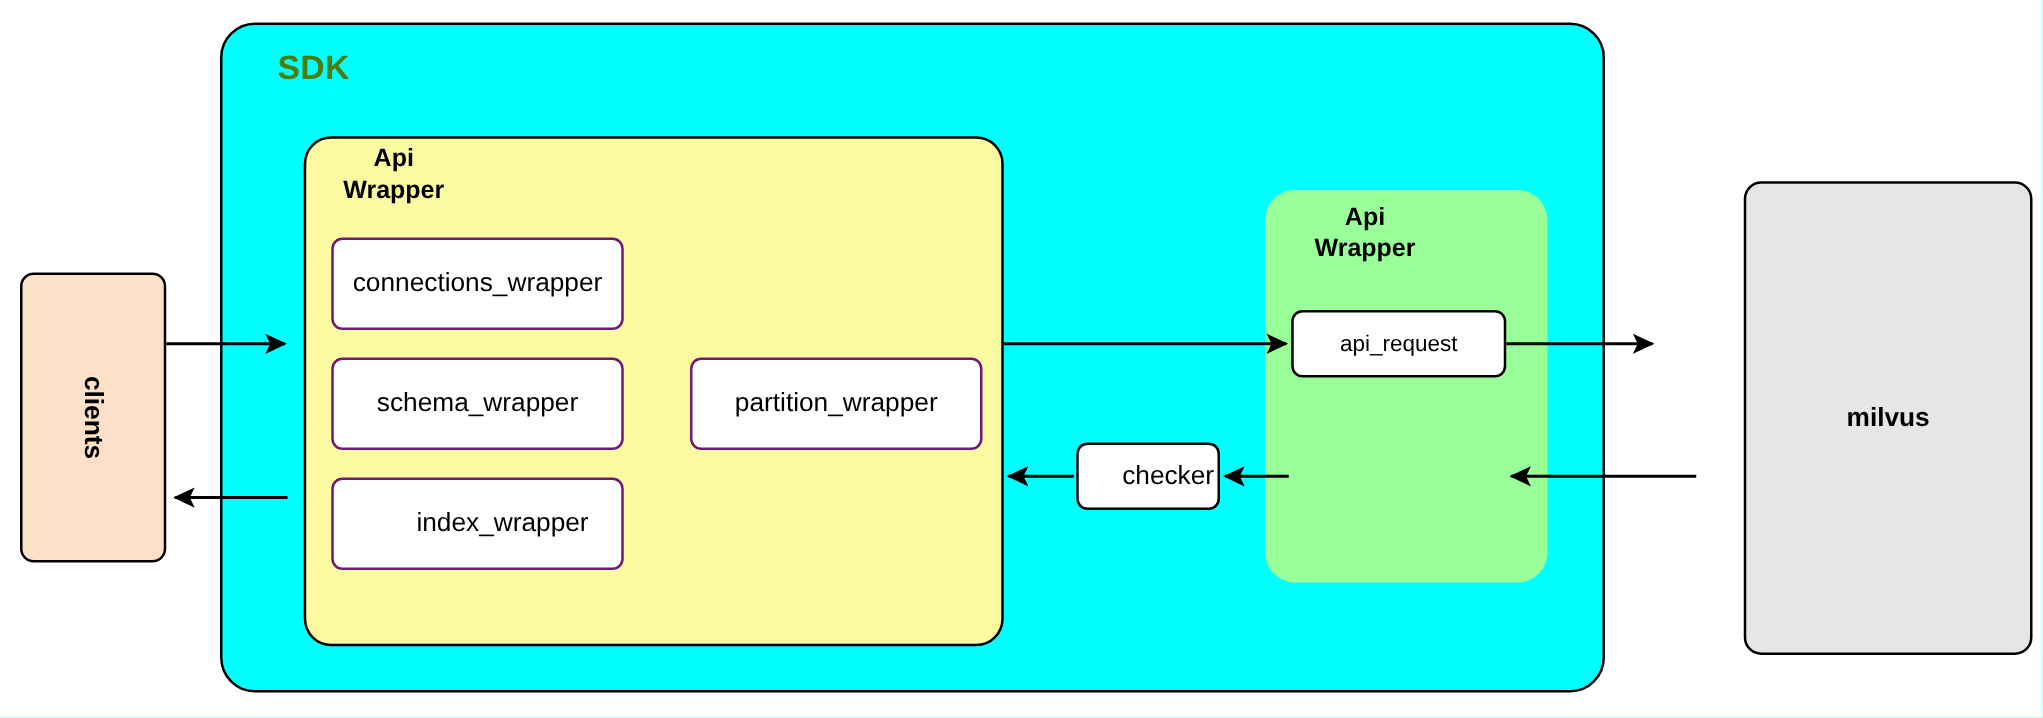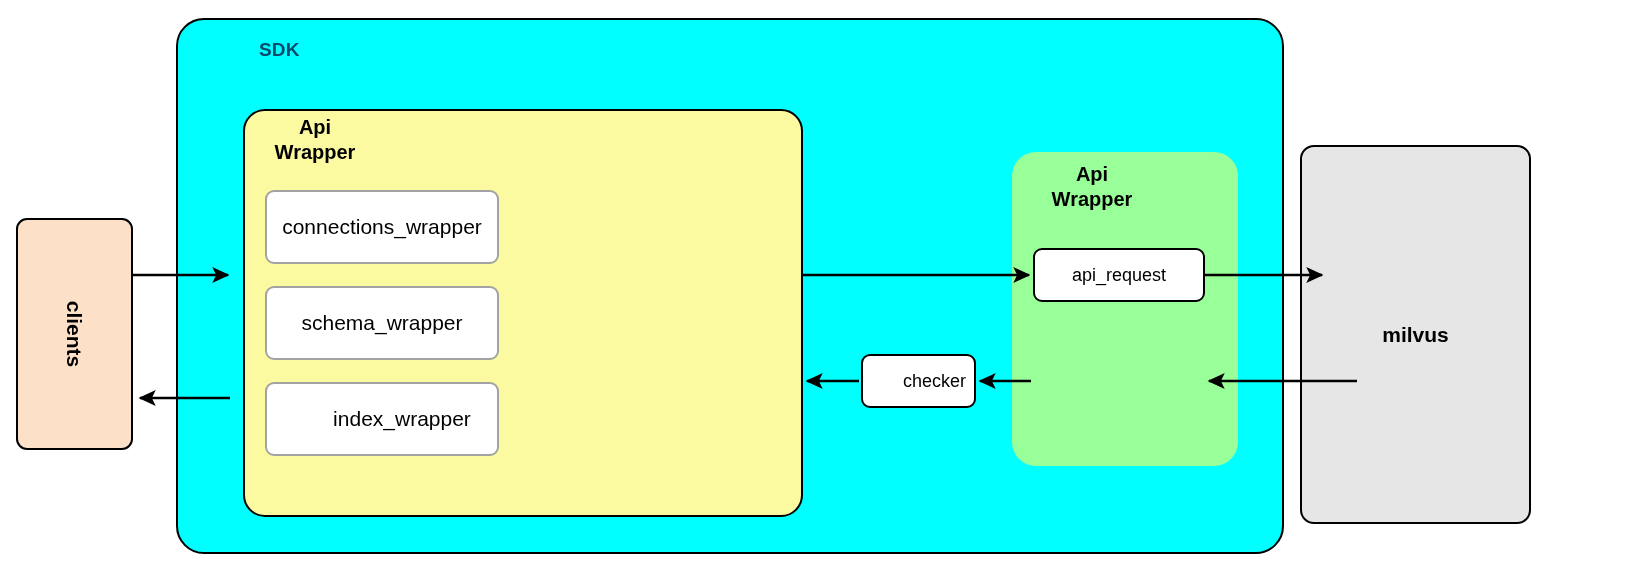--- a/index.html
+++ b/index.html
@@ -33,25 +33,24 @@
     left: 176px; top: 18px;
     width: 1108px; height: 536px;
     background: #00ffff;
     border: 2px solid #000000;
     border-radius: 28px;
     display: block;
   }
   #sdk-label {
     position: absolute;
     left: 222px; top: 39px;
-    font-size: 19px;
-    font-weight: bold;
-    color: #0c4a6e;
+    font-size: 27px;
+    font-weight: bold;
+    color: #4d7c0f;
     letter-spacing: 0.2px;
-    margin-left: 37px;
   }
   
   #api-wrapper-panel {
     left: 243px; top: 109px;
     width: 560px; height: 408px;
     background: #fcfaa0;
     border: 2px solid #000000;
     border-radius: 22px;
     display: block;
   }
@@ -61,41 +60,41 @@
     width: 122px;
     font-size: 20px;
     font-weight: bold;
     line-height: 25px;
     color: #000000;
     text-align: center;
   }
   
   .wrapper-box {
     background: #ffffff;
-    border: 2px solid #a3a3a3;
+    border: 2px solid #701a75;
     border-radius: 9px;
     font-size: 21px;
     color: #000000;
     width: 234px;
     height: 74px;
   }
   .wb-col1 { left: 265px; }
   .wb-col2 { left: 552px; }
   .wb-row1 { top: 190px; }
   .wb-row2 { top: 286px; }
   .wb-row3 { top: 382px; padding-left: 40px; }
 
   
   #checker-box {
     left: 861px; top: 354px;
     width: 115px; height: 54px;
     background: #ffffff;
     border: 2px solid #000000;
     border-radius: 9px;
-    font-size: 18px;
+    font-size: 21px;
     padding-left: 32px;
   }
   
   #api-gateway-panel {
     left: 1012px; top: 152px;
     width: 226px; height: 314px;
     background: #99ff99;
     border: none;
     border-radius: 24px;
     display: block;
@@ -132,21 +131,21 @@
   }
   #clients-label {
     font-size: 21px;
     font-weight: bold;
     color: #000000;
     transform: rotate(90deg);
     white-space: nowrap;
   }
   
   #milvus-box {
-    left: 1300px; top: 145px;
+    left: 1395px; top: 145px;
     width: 231px; height: 379px;
     background: #e6e6e6;
     border: 2px solid #000000;
     border-radius: 14px;
     font-size: 21px;
     font-weight: bold;
   }
   
   svg.connectors {
     position: absolute;
@@ -171,20 +170,21 @@
   <div id="sdk-label">SDK</div>
 
   <div class="box" id="api-wrapper-panel"></div>
   <div id="api-wrapper-label">
     <div>Api</div>
     <div>Wrapper</div>
   </div>
 
   <div class="box wrapper-box wb-col1 wb-row1">connections_wrapper</div>
   <div class="box wrapper-box wb-col1 wb-row2">schema_wrapper</div>
+  <div class="box wrapper-box wb-col2 wb-row2">partition_wrapper</div>
   <div class="box wrapper-box wb-col1 wb-row3">index_wrapper</div>
 
   <div class="box" id="checker-box">checker</div>
 
   <div class="box" id="api-gateway-panel"></div>
   <div id="api-gateway-label">
     <div>Api</div>
     <div>Wrapper</div>
   </div>
   <div class="box gateway-box" id="api-request-box">api_request</div>

